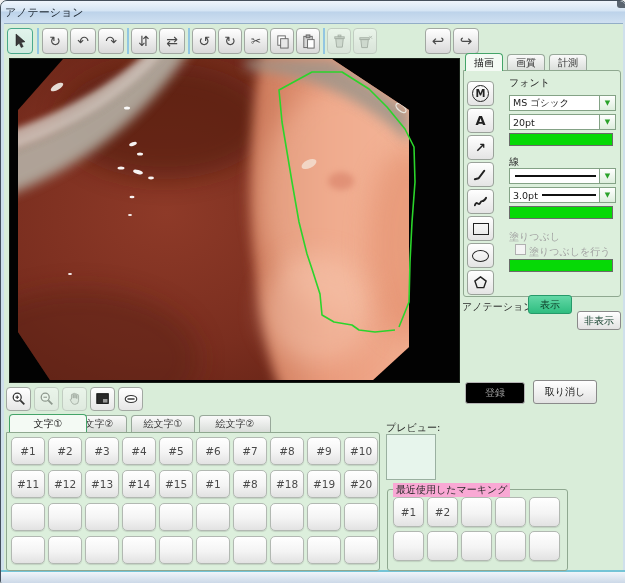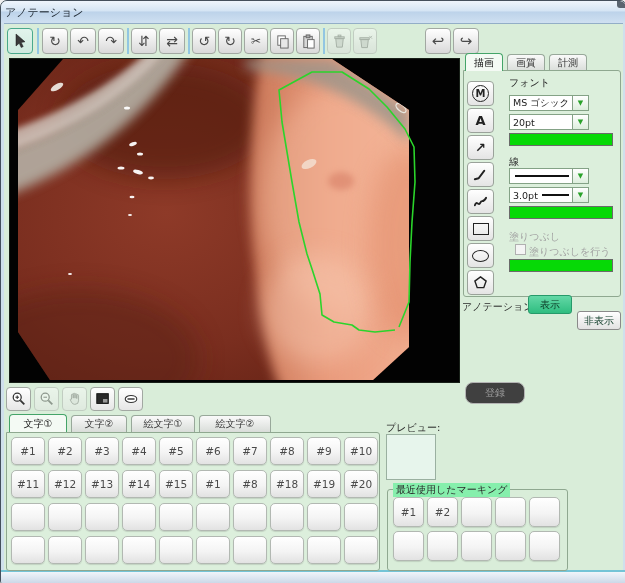--- a/index.html
+++ b/index.html
@@ -39,44 +39,44 @@
     border-radius:0 3px 3px 3px;background:#dcefdc;box-sizing:border-box;z-index:2;}
   .pbtn{position:absolute;left:466px;width:27px;height:25px;border:1px solid #9aa29a;border-radius:4px;
     background:linear-gradient(#ffffff,#e4e4e4);display:flex;align-items:center;justify-content:center;
     box-sizing:border-box;z-index:3;font-size:13px;color:#222;font-weight:bold;}
   .mcirc{width:15px;height:15px;border:1.6px solid #222;border-radius:50%;font-size:10px;font-weight:bold;
     display:flex;align-items:center;justify-content:center;color:#222;}
   .rect-ic{width:14px;height:10px;border:1.6px solid #222;}
   .ell-ic{width:15px;height:10px;border:1.6px solid #222;border-radius:50%;}
   .rlabel{position:absolute;font-size:10px;color:#2a2a2a;z-index:3;}
   .rlabel.dis{color:#a2a2a2;}
-  .combo{position:absolute;left:508px;width:80px;height:16px;display:flex;z-index:3;}
+  .combo{position:absolute;left:508px;width:107px;height:16px;display:flex;z-index:3;}
   .combo-field{flex:1;background:#fff;border:1px solid #84a286;border-right:none;font-size:9.5px;color:#222;
     display:flex;align-items:center;padding:0 3px;overflow:hidden;white-space:nowrap;}
   .combo-btn{width:15px;background:linear-gradient(#ffffff,#ddeedd);border:1px solid #84a286;color:#2aa22a;
     font-size:7px;display:flex;align-items:center;justify-content:center;}
   .lineprev{height:2px;background:#111;flex:1;margin-left:4px;}
   .swatch{position:absolute;left:508px;width:104px;height:13px;border:1px solid #6a6a6a;z-index:3;box-sizing:border-box;}
   .chk{position:absolute;width:11px;height:11px;background:#f4f4f4;border:1px solid #b0b0b0;z-index:3;box-sizing:border-box;}
   .actbtn{position:absolute;height:22px;border:1px solid #8a8a8a;border-radius:3px;font-size:10px;color:#222;
     background:linear-gradient(#ffffff,#e2e2e2);display:flex;align-items:center;justify-content:center;box-sizing:border-box;}
-  .actbtn.dis{background:#404040;color:#9a9a9a;border-color:#b4b4b4;border-radius:8px;}
+  .actbtn.dis{background:#000000;color:#9a9a9a;border-color:#b4b4b4;}
   .showbtn{position:absolute;width:44px;height:19px;border:1px solid #269a6a;border-radius:3px;font-size:10px;color:#0c3a26;
     display:flex;align-items:center;justify-content:center;box-sizing:border-box;z-index:3;}
   
   #bpanel-box{position:absolute;left:5px;top:431px;width:374px;height:139px;border:1px solid #8fa890;
     background:#dcefdc;border-radius:0 3px 3px 3px;box-sizing:border-box;z-index:2;}
   #mark-grid{position:absolute;left:10px;top:436px;display:grid;grid-template-columns:repeat(10,34px);
     grid-auto-rows:28px;gap:5px 3px;z-index:3;}
   .mark-btn{border:1px solid #b2b8b2;border-radius:5px;background:linear-gradient(#ffffff,#f4f4f4 55%,#e2e2e2);
     font-size:10.5px;color:#4a4a4a;display:flex;align-items:center;justify-content:center;box-shadow:0 1px 1px rgba(0,0,0,.12);}
   #preview-label{position:absolute;left:385px;top:420px;font-size:10px;color:#2a2a2a;}
   #preview-box{position:absolute;left:385px;top:433px;width:50px;height:46px;background:#e7f5ec;border:1px solid #9ab0a0;box-sizing:border-box;}
   #recent-group{position:absolute;left:386px;top:488px;width:181px;height:82px;border:1px solid #8fa890;border-radius:3px;box-sizing:border-box;}
-  #recent-label{position:absolute;left:392px;top:482px;font-size:10px;color:#2a2a2a;background:#86efac;padding:0 3px;z-index:3;}
+  #recent-label{position:absolute;left:392px;top:482px;font-size:10px;color:#2a2a2a;background:#f9a8d4;padding:0 3px;z-index:3;}
   #recent-grid{position:absolute;left:392px;top:496px;display:grid;grid-template-columns:repeat(5,31px);
     grid-auto-rows:30px;gap:4px 3px;z-index:3;}
 </style>
 </head>
 <body>
 
 <div id="win">
 
   <div id="titlebar">
     <span id="title-text">アノテーション</span>
@@ -323,22 +323,25 @@
   <div class="showbtn" style="left:527px;top:294px;background:linear-gradient(#63d8a6,#2fbd80)">
       <span>表示</span>
     </div>
   <div class="showbtn" style="left:576px;top:310px;background:linear-gradient(#ffffff,#e2e2e2);border-color:#8a8a8a">
       <span>非表示</span>
     </div>
 
   <div class="actbtn dis" style="left:464px;top:381px;width:60px">
       <span>登録</span>
     </div>
-
-  <div class="tab sel" style="left:8px;top:413px;width:58px">
+  <div class="actbtn" style="left:532px;top:379px;width:64px;height:24px">
+      <span>取り消し</span>
+    </div>
+
+  <div class="tab sel" style="left:8px;top:413px;width:78px">
       <span>文字①</span>
     </div>
   <div class="tab" style="left:70px;top:414px;width:56px">
       <span>文字②</span>
     </div>
   <div class="tab" style="left:130px;top:414px;width:64px">
       <span>絵文字①</span>
     </div>
   <div class="tab" style="left:198px;top:414px;width:72px">
       <span>絵文字②</span>

